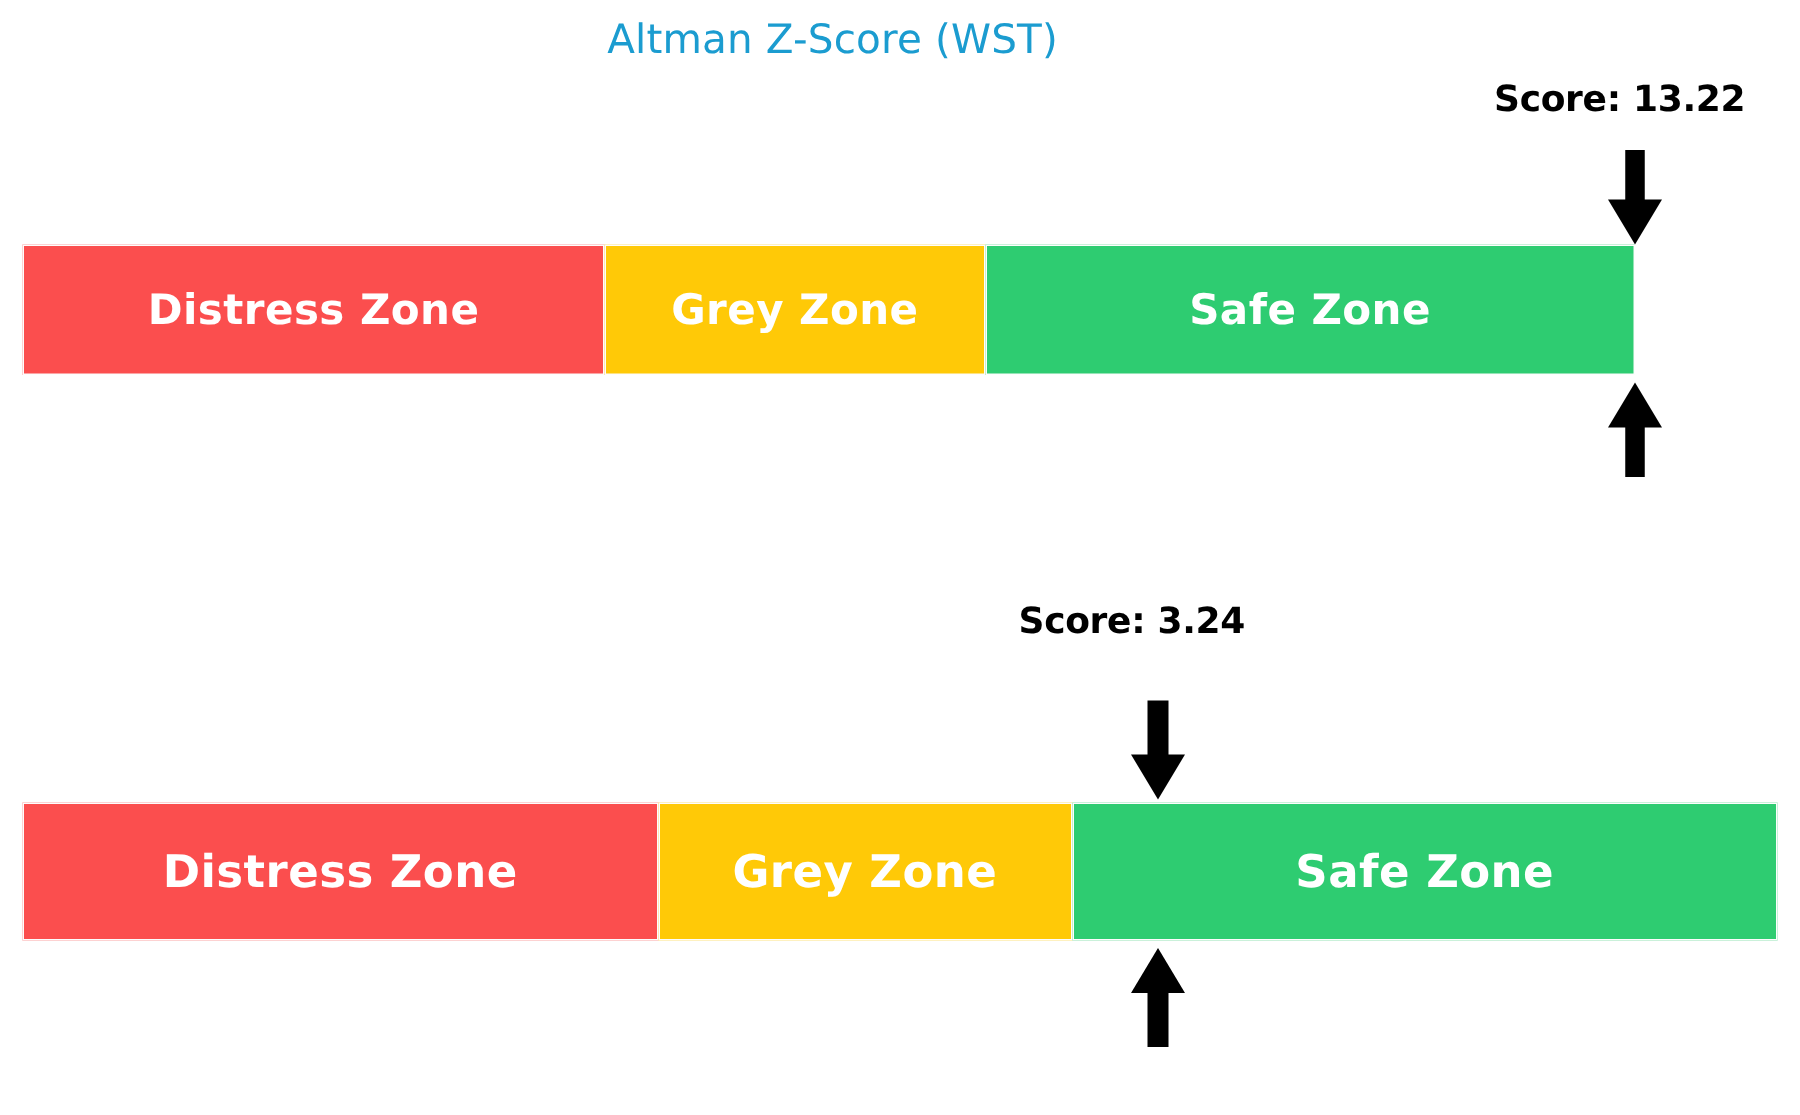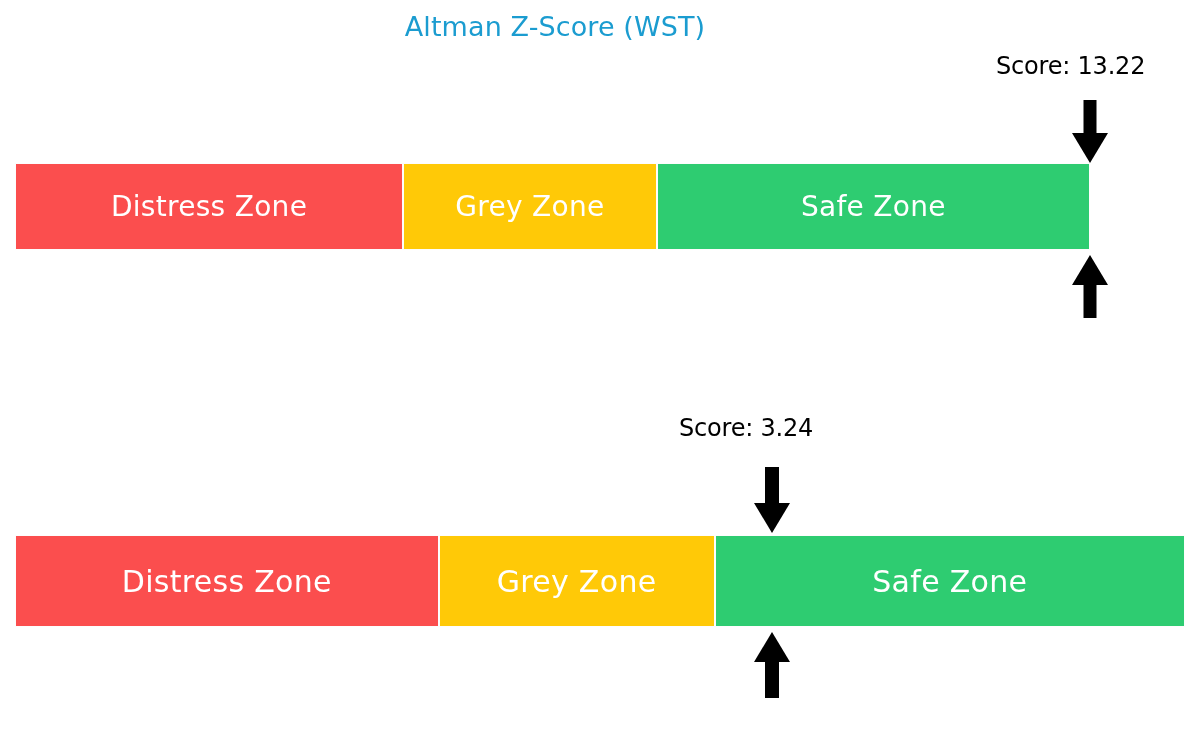--- a/index.html
+++ b/index.html
@@ -39,32 +39,32 @@
   #title-atr {
     left: 0;
     width: 1200px;
     top: 368px;
   }
 
   
   .score-label {
     position: absolute;
     font-size: 24px;
-    font-weight: 400;
+    font-weight: 700;
     color: #000000;
     white-space: nowrap;
     letter-spacing: -0.2px;
   }
   #score-wst {
     left: 996px;
     top: 52px;
   }
   #score-atr {
     left: 679px;
-    top: 414px;
+    top: 400px;
   }
 
   
   .gauge-bar {
     position: absolute;
     display: flex;
     flex-direction: row;
     align-items: stretch;
   }
   #bar-wst {
@@ -83,21 +83,21 @@
   .zone {
     position: relative;
     display: flex;
     align-items: center;
     justify-content: center;
     box-sizing: border-box;
     border: 1px solid #fdfdfd;
   }
   .zone-label {
     color: #ffffff;
-    font-weight: 400;
+    font-weight: 700;
     font-size: 28px;
     letter-spacing: 0.3px;
     white-space: nowrap;
   }
   #bar-atr .zone-label {
     font-size: 30px;
   }
 
   
   .arrow {

